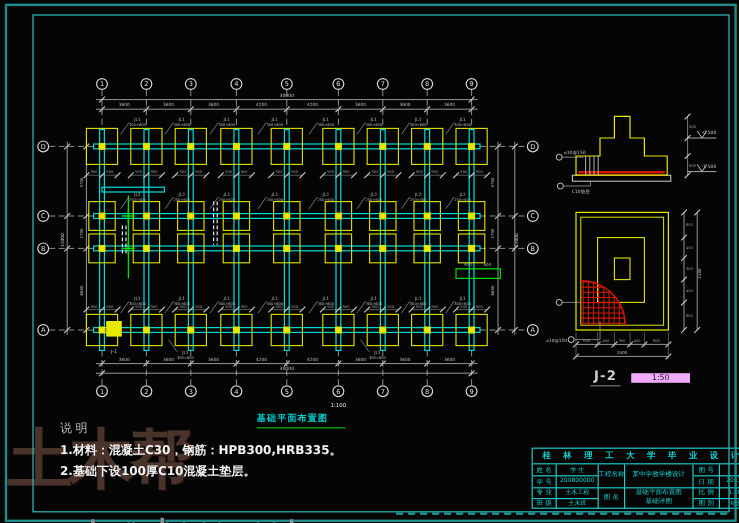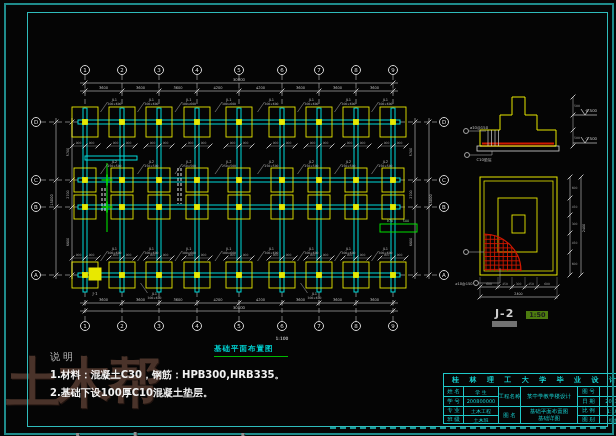--- a/index.html
+++ b/index.html
@@ -18,23 +18,23 @@
           letter-spacing:3px;color:#8f8f8f;text-shadow:1px 1px 0 #303030;margin-top:24px;}
   .notes{position:absolute;left:50px;top:350px;z-index:20;}
   .notes-title{font-size:10px;color:#b8b8b8;letter-spacing:3px;}
   .note-item{font-size:10px;font-weight:bold;color:#f2f2f2;margin-top:4px;white-space:nowrap;}
   .plan-title{position:absolute;left:214px;top:336px;z-index:20;
               border-bottom:1px solid #00b800;padding-bottom:1px;}
   .plan-title .t{font-size:7.5px;font-weight:bold;color:#00cfcf;letter-spacing:1px;}
   .plan-title .s{font-size:4.5px;color:#e8e8e8;margin-left:2px;vertical-align:top;}
   .j2-label{position:absolute;left:492px;top:302px;z-index:20;}
   .j2-label .t{font-size:11px;font-weight:bold;color:#d0d0d0;letter-spacing:1px;
-               border-bottom:6px solid #737373;padding:0 3px 1px 3px;}
-  .j2-label .s{font-size:6.5px;font-weight:bold;background:#4d7c0f;color:#1c1c1c;
-               margin-left:9px;padding:0 3px;}
+               border-bottom:1px solid #737373;padding:0 3px 1px 3px;}
+  .j2-label .s{font-size:6.5px;font-weight:normal;background:#f0abfc;color:#1c1c1c;
+               margin-left:9px;padding:0 17px;}
   .titleblock{position:absolute;left:428px;top:373px;width:186px;height:51px;z-index:25;
               border:1px solid #1fc9c9;box-sizing:border-box;color:#17d0d0;margin-left:15px;}
   .tb-header{height:12px;border-bottom:1px solid #1fc9c9;display:flex;align-items:center;
              justify-content:center;font-size:7px;font-weight:bold;letter-spacing:4px;white-space:nowrap;}
   .tb-body{display:grid;grid-template-columns:20px 35px 22px 57px 22px 28px;
            grid-auto-rows:9.25px;}
   .tb-cell{border-left:0;border-top:1px solid #1fc9c9;border-right:1px solid #1fc9c9;
            font-size:5.5px;display:flex;align-items:center;justify-content:center;
            overflow:hidden;white-space:nowrap;box-sizing:border-box;}
   .tb-cell:nth-child(6n+1){border-left:0;}

